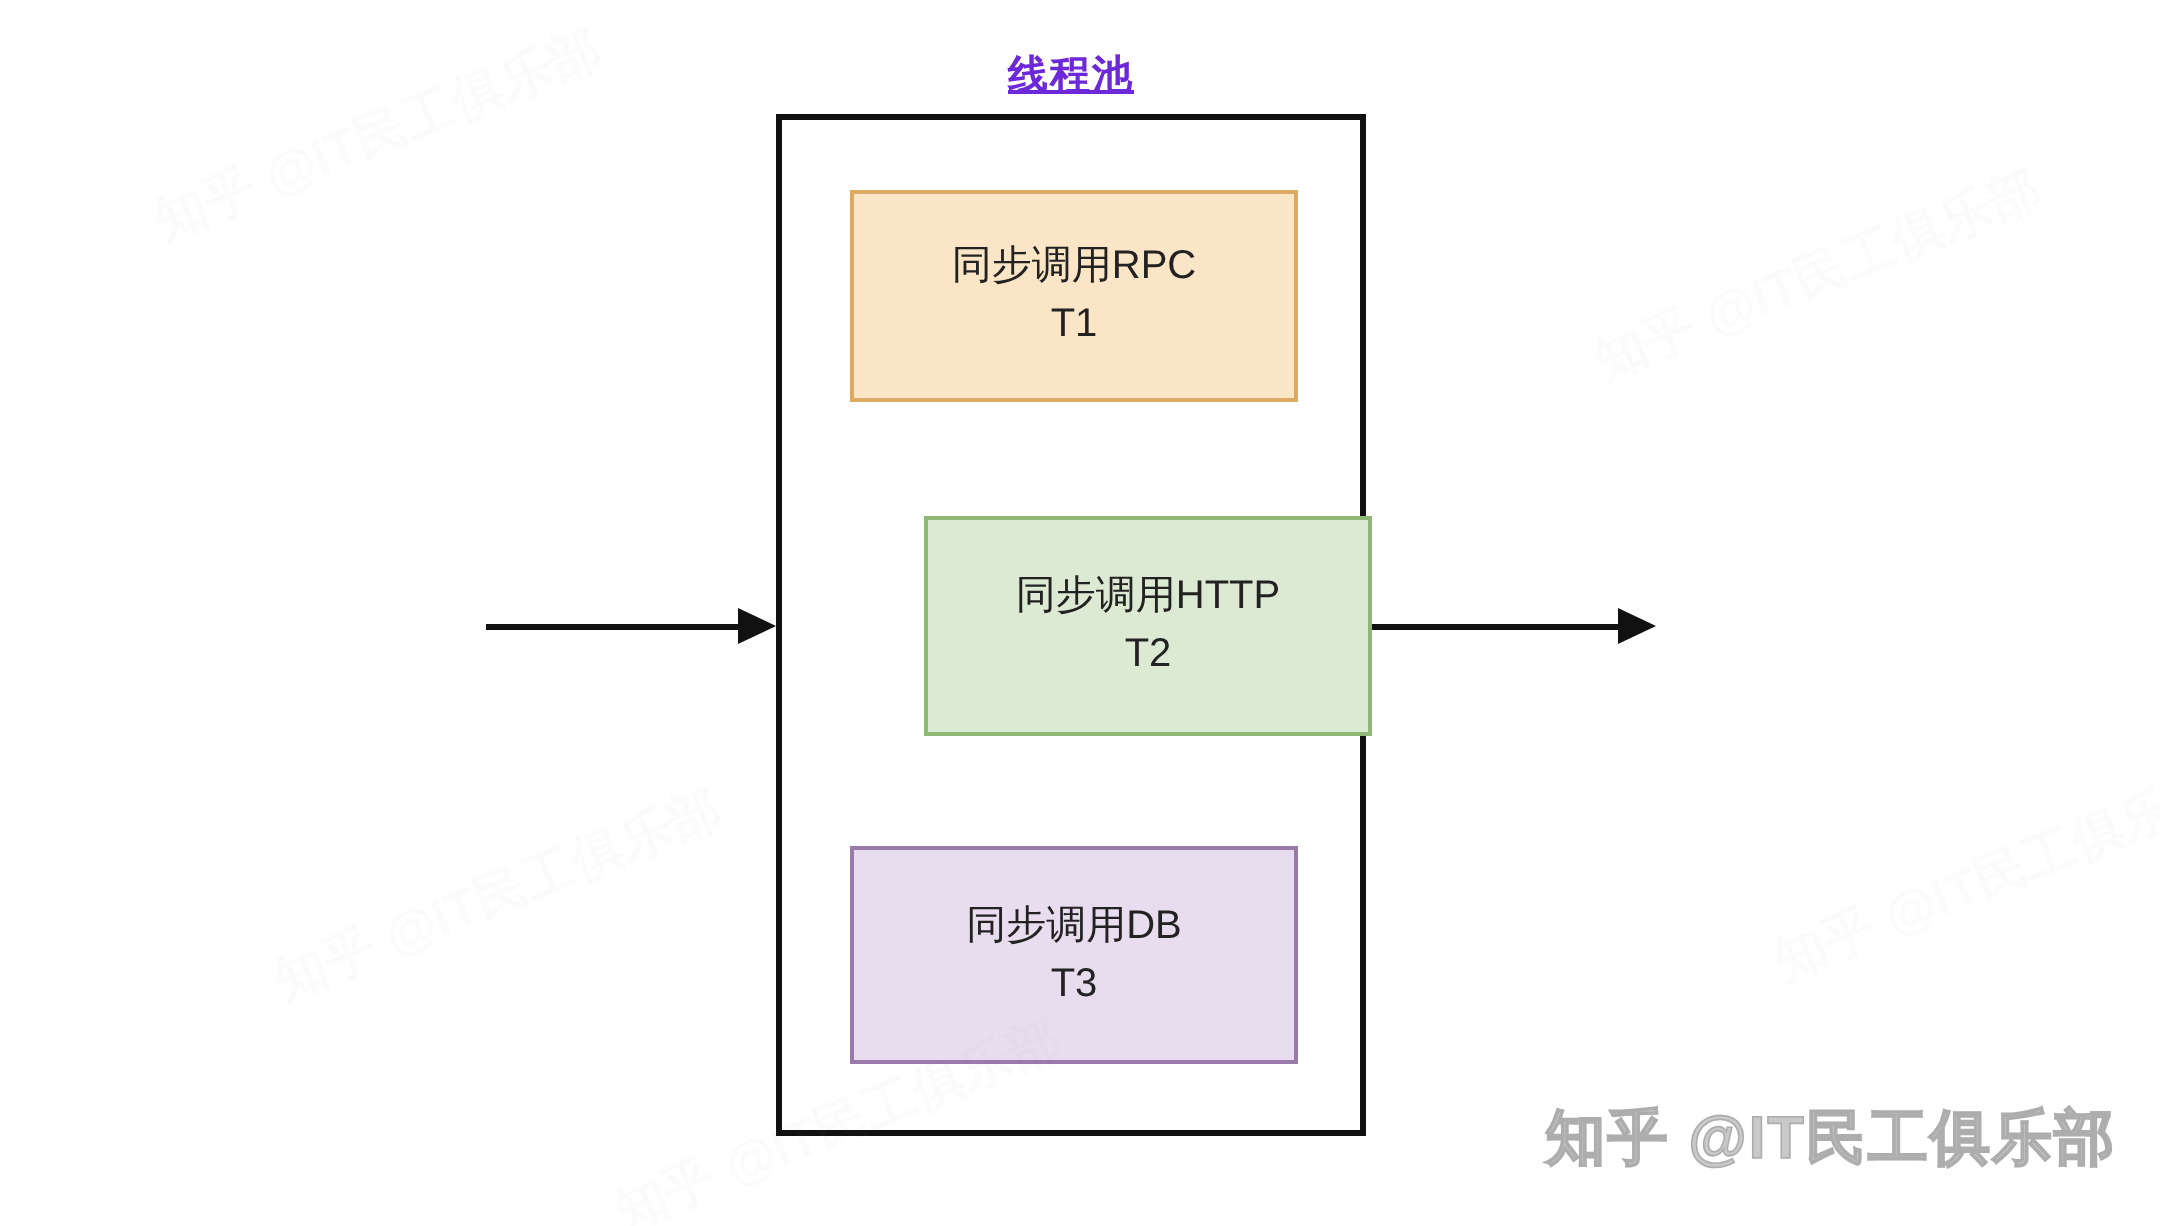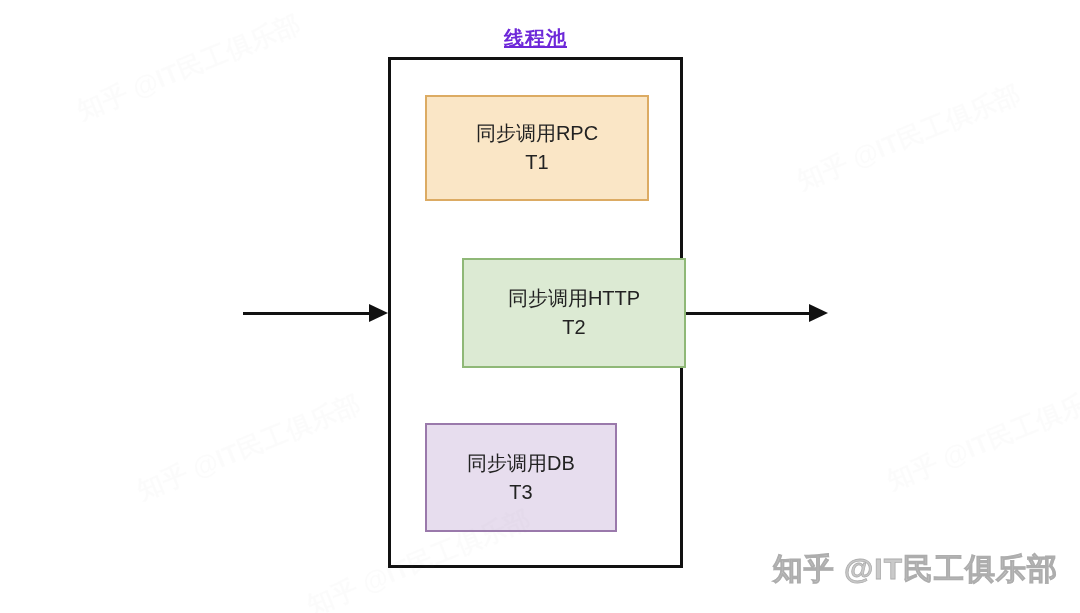--- a/index.html
+++ b/index.html
@@ -44,21 +44,21 @@
     border: 2px solid transparent;
   }
   .node .l1, .node .l2 { display: block; white-space: nowrap; }
 
   .node-caller   { left: 23px;  top: 258px; width: 220px; height: 109px;
                    background: #f4f4f4; border-color: #737373; }
   .node-rpc      { left: 425px; top: 95px;  width: 224px; height: 106px;
                    background: #fae6c6; border-color: #dcab63; }
   .node-http     { left: 425px; top: 258px; width: 224px; height: 110px;
                    background: #dcead3; border-color: #8fb877; margin-left: 37px; }
-  .node-db       { left: 425px; top: 423px; width: 192px; height: 109px;
+  .node-db       { left: 425px; top: 423px; width: 224px; height: 109px;
                    background: #e7ddee; border-color: #9a79ab; }
   .node-response { left: 828px; top: 258px; width: 220px; height: 110px;
                    background: #fcf2cf; border-color: #d2b04c; }
 
   
   .arrow-line {
     height: 3px; background: #111111; top: 312px;
   }
   .arrow-head {
     width: 0; height: 0; top: 304px;

